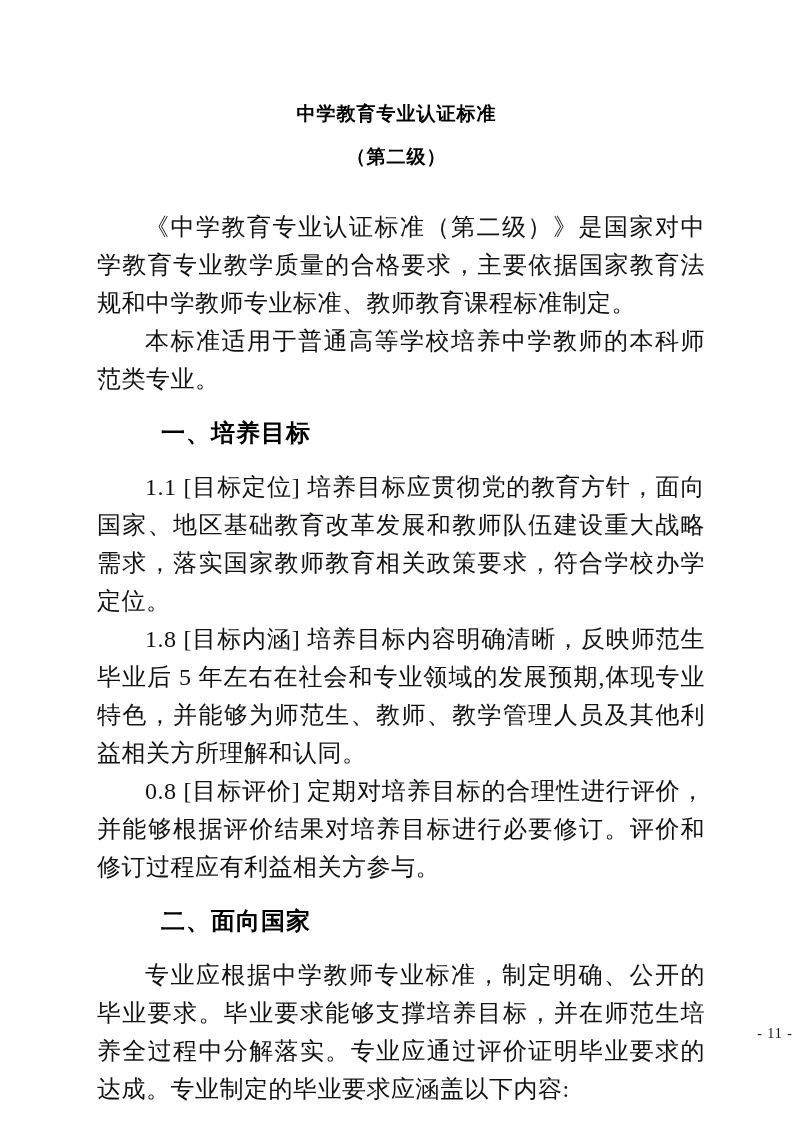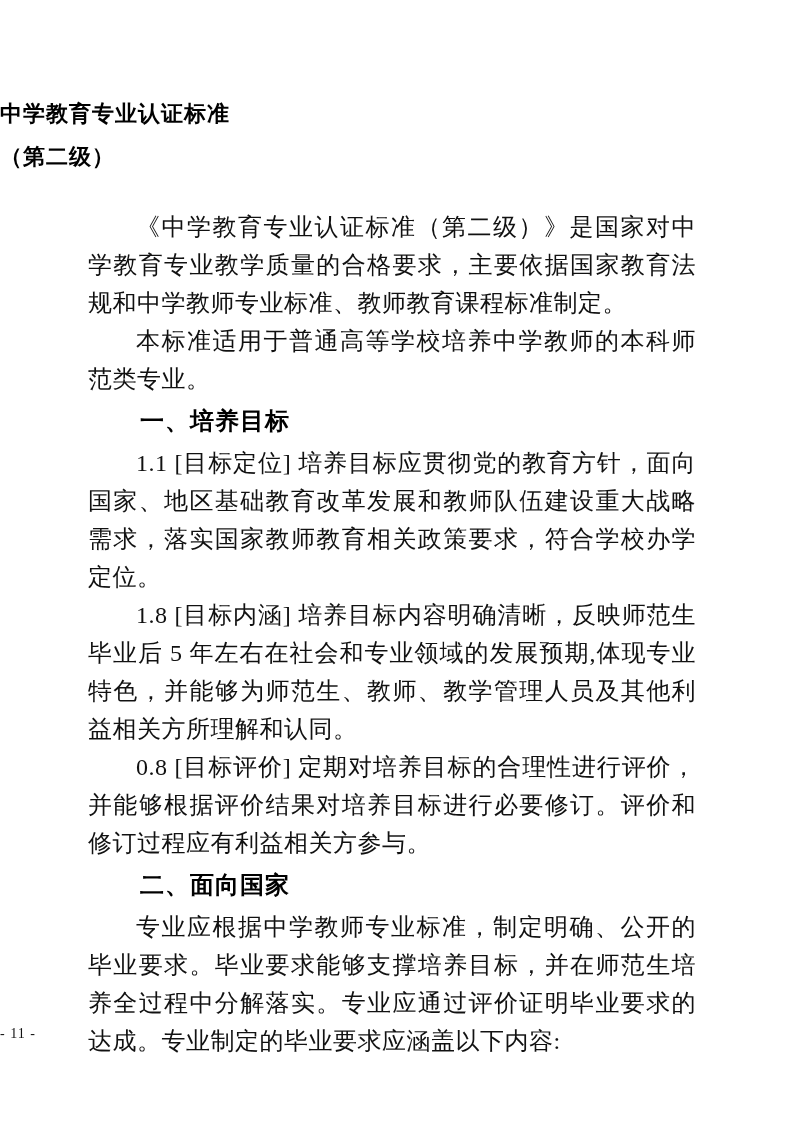--- a/index.html
+++ b/index.html
@@ -14,62 +14,62 @@
     background: #ffffff;
     overflow: hidden;
     font-family: "Liberation Serif", serif;
     color: #111111;
   }
   .doc-title {
     position: absolute;
     top: 92px;
     left: 0;
     width: 793px;
-    text-align: left;
+    text-align: center;
     font-family: "Liberation Sans", sans-serif;
     font-weight: bold;
-    font-size: 22px;
+    font-size: 19px;
     line-height: 43px;
     letter-spacing: 1px;
     color: #000000;
   }
   .doc-body {
     position: absolute;
     top: 208px;
-    left: 88px;
+    left: 97px;
     width: 608px;
     font-size: 24px;
     line-height: 38px;
     letter-spacing: 0.5px;
     text-align: justify;
     text-justify: inter-character;
     color: #111111;
   }
   .doc-body p {
     margin: 0;
     padding: 0;
     text-indent: 2em;
   }
   .doc-body h2 {
-    margin: 4px;
+    margin: 16px;
     padding: 0;
     text-indent: 2em;
     font-family: "Liberation Sans", sans-serif;
     font-weight: bold;
     font-size: 24px;
     line-height: 38px;
     letter-spacing: 1px;
     color: #000000;
   }
   .doc-footer {
     position: absolute;
     top: 1026px;
     left: 0;
     width: 793px;
-    text-align: left;
+    text-align: right;
     font-size: 14px;
     letter-spacing: 1px;
     color: #111111;
   }
 </style>
 </head>
 <body>
 
 <div class="page">
 

